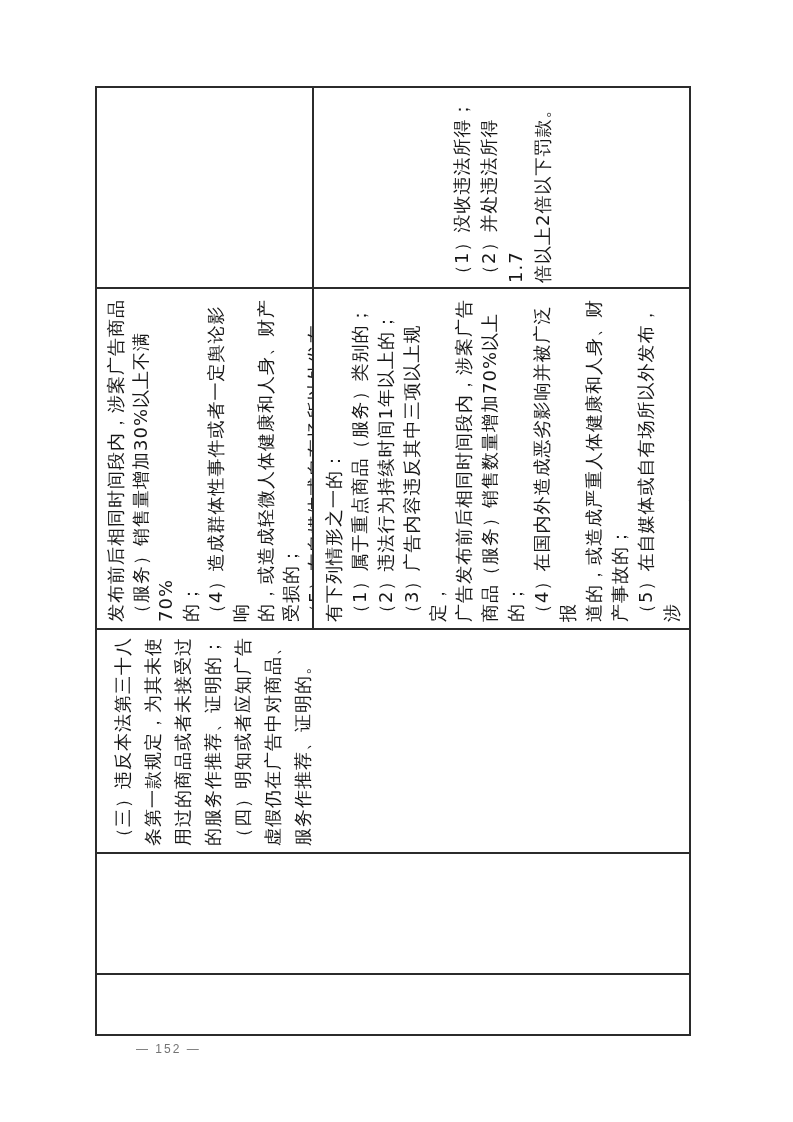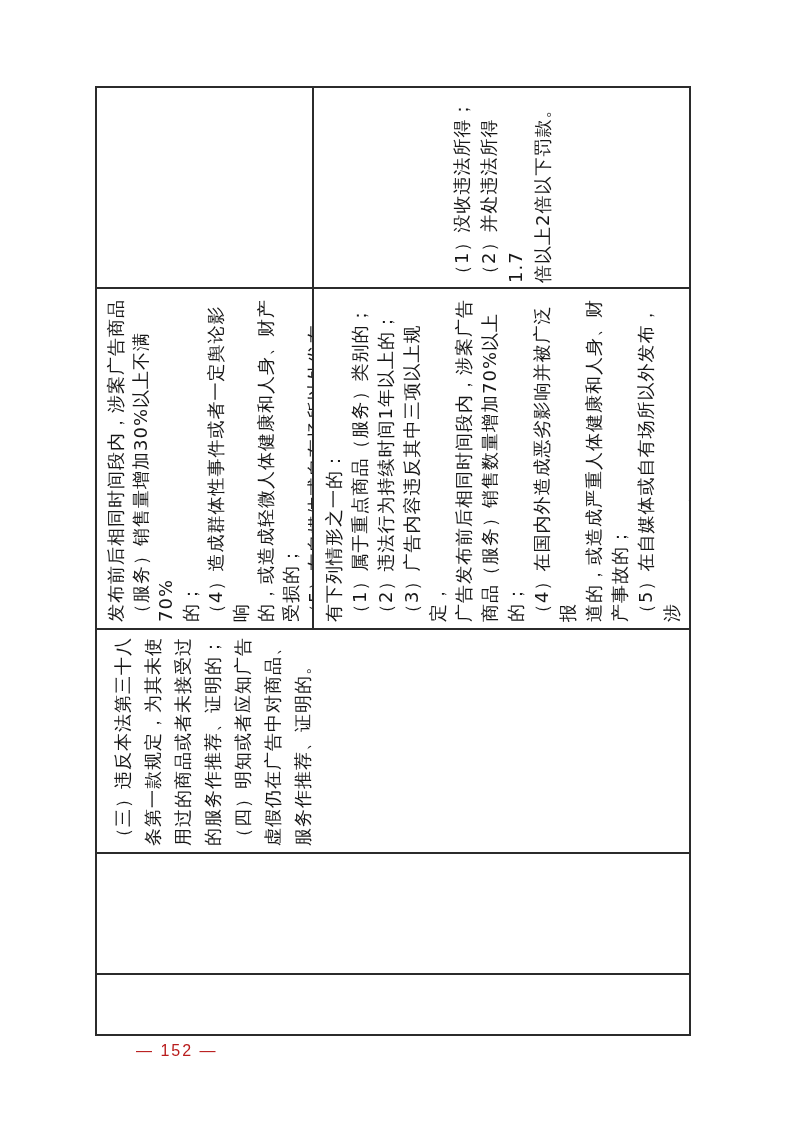--- a/index.html
+++ b/index.html
@@ -54,23 +54,23 @@
   .c5r2 .penalty-text {
     padding-left: 4px;
     line-height: 27px;
     white-space: pre-line;
   }
   .page-number {
     position: absolute;
     left: 136px;
     top: 1042px;
     font-family: "Liberation Sans", sans-serif;
-    font-size: 16px;
+    font-size: 12px;
     letter-spacing: 2px;
-    color: #b91c1c;
+    color: #737373;
   }
 </style>
 </head>
 <body>
 
 <div class="sheet">
 
   <div class="rot-table">
 
     <div class="cell c1 bR"></div>

